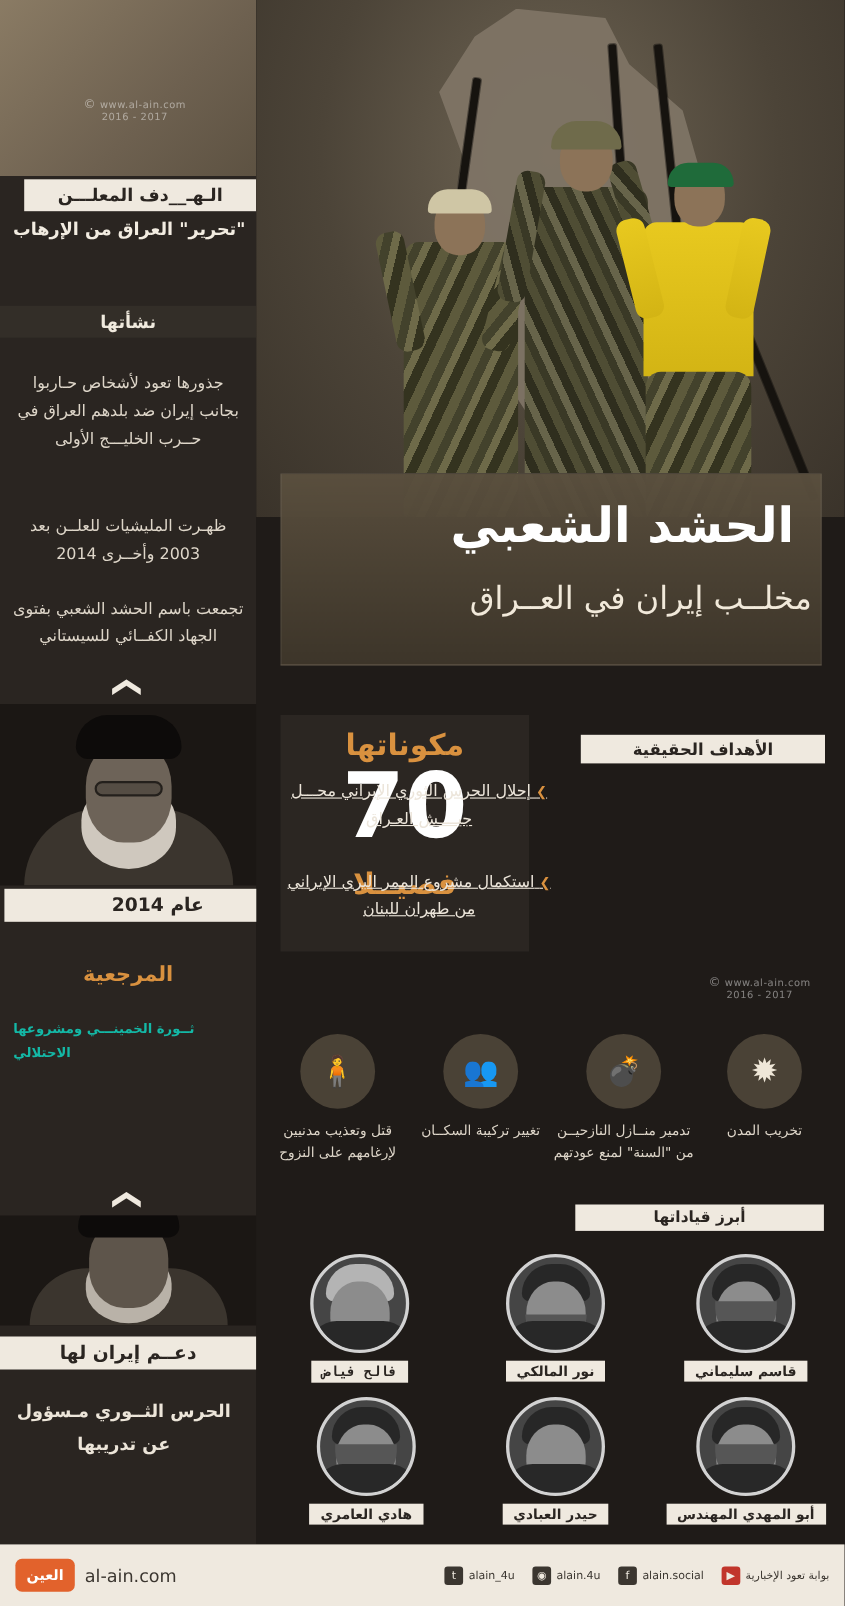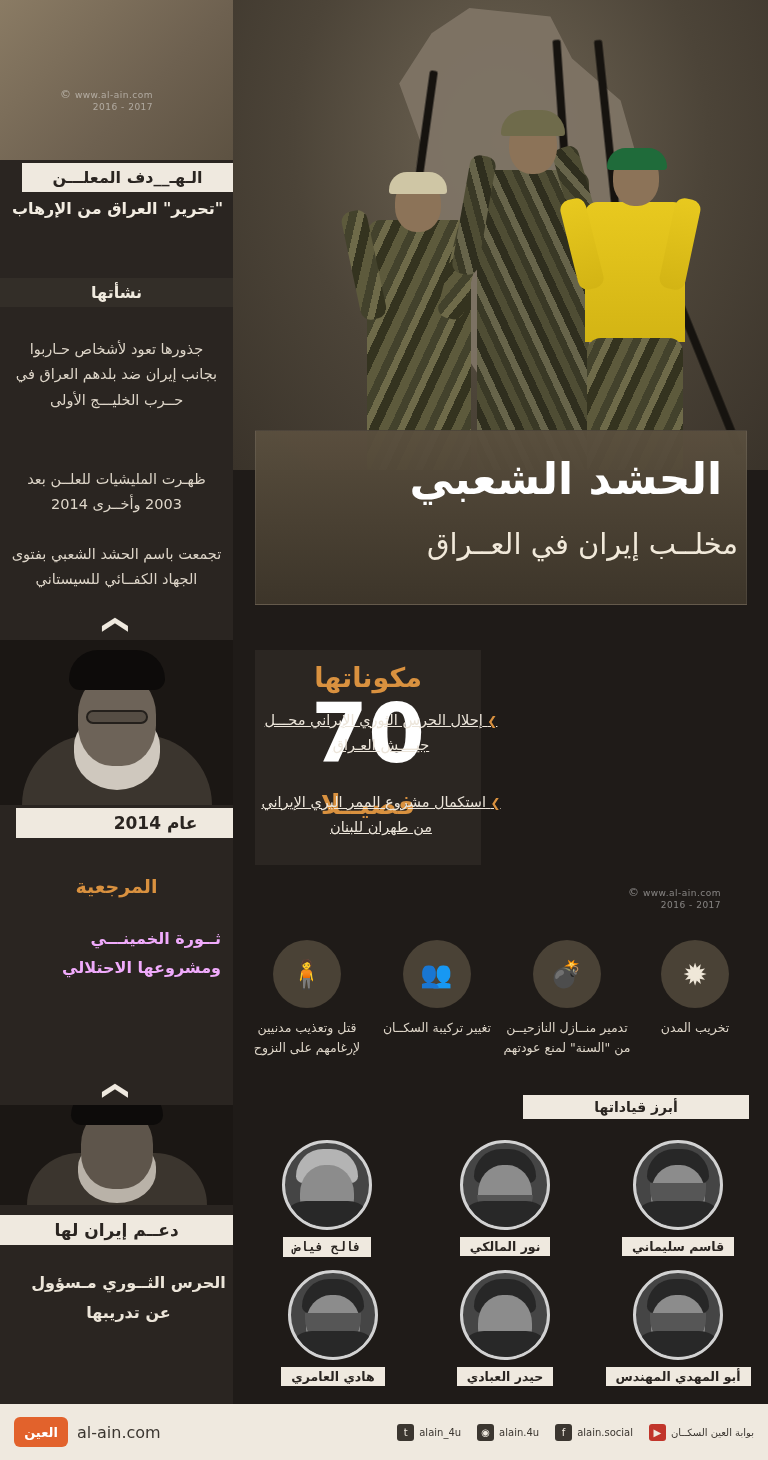--- a/index.html
+++ b/index.html
@@ -22,23 +22,24 @@
     width: 233px; height: 1404px;
     background: #2a2521;
   }
   .lc-top {
     position: absolute; top: 0; left: 0; width: 233px; height: 160px;
     background: linear-gradient(135deg,#8a7b64 0%, #6e6150 60%, #5d5242 100%);
   }
   .watermark {
     position: absolute;
     font-size: 9px; color: rgba(255,255,255,0.45);
-    text-align: right; line-height: 1.25;
+    text-align: center; line-height: 1.25;
     letter-spacing: .5px;
     direction: ltr;
+    margin-left: 16px;
   }
   .wm-1 { top: 88px; left: 60px; }
   .wm-2 { top: 886px; left: 395px; }
   .wm-c { font-size: 11px; }
 
   .band-title {
     position: absolute;
     background: #efe9df;
     color: #2a2521;
     font-size: 16px; font-weight: bold;
@@ -97,33 +98,33 @@
   .sil-robe {
     position: absolute; width: 190px; height: 70px; border-radius: 70px 70px 0 0;
     background: #3b352e; left: 50%; transform: translateX(-50%);
   }
   .sil-glass {
     position: absolute; width: 62px; height: 14px; border-radius: 7px;
     border: 2px solid #24201c; background: rgba(40,36,32,.35);
     left: 50%; transform: translateX(-50%);
   }
 
-  .lc-year-band { top: 808px; left: 16px; width: 279px; background:#efe9df; color:#2a2521; font-size:17px; }
+  .lc-year-band { top: 808px; left: 4px; width: 279px; background:#efe9df; color:#2a2521; font-size:17px; }
   .lc-ref-head {
     position: absolute; top: 875px; left: 0; width: 233px;
     color: #d9913f; font-size: 19px; font-weight: bold; text-align: center;
   }
   .lc-ref-text {
     position: absolute; top: 925px; left: 12px; width: 209px;
-    color: #f0abfc; font-size: 16px; line-height: 1.8; text-align: right; font-weight: bold;
+    color: #14b8a6; font-size: 12px; line-height: 1.8; text-align: left; font-weight: bold;
   }
 
   .lc-support-band { top: 1215px; left: 0; width: 233px; background:#efe9df; color:#2a2521; font-size:17px; }
   .lc-support-text {
-    position: absolute; top: 1268px; left: 24px; width: 209px;
+    position: absolute; top: 1268px; left: 8px; width: 209px;
     color: #ece5d9; font-size: 16px; line-height: 1.85; text-align: center; font-weight: bold;
   }
 
   
   .main {
     position: absolute; top: 0; left: 233px; width: 535px; height: 1404px;
     background: #1f1b18;
   }
   .hero {
     position: absolute; top: 0; left: 0; width: 535px; height: 470px;
@@ -354,20 +355,21 @@
       <div class="title-main">الحشد الشعبي</div>
       <div class="title-sub">مخلــب إيران في العــراق</div>
     </div>
 
     <div class="comp">
       <div class="comp-top">مكوناتها</div>
       <div class="comp-num">70</div>
       <div class="comp-bot">فصيــلا</div>
     </div>
 
+    <div class="tg-band">الأهداف الحقيقية</div>
     <div class="tg-item tg-1">
       <span class="tg-arrow">❯</span>
       <span>إحلال الحرس الثوري الإيراني محـــل جيــــش العـراق</span>
     </div>
     <div class="tg-item tg-2">
       <span class="tg-arrow">❯</span>
       <span>استكمال مشروع الممر البري الإيراني من طهران للبنان</span>
     </div>
 
     <div class="watermark wm-2">
@@ -469,21 +471,21 @@
       <div class="soc">
         <span class="ic">◉</span>
         <span>alain.4u</span>
       </div>
       <div class="soc">
         <span class="ic">f</span>
         <span>alain.social</span>
       </div>
       <div class="soc">
         <span class="ic" style="background:#c1352b;">▶</span>
-        <span>بوابة العين السكــان</span>
+        <span>بوابة تعود الإخبارية</span>
       </div>
     </div>
     <div class="foot-right">
       <span class="url">al-ain.com</span>
       <span class="logo">العين</span>
     </div>
   </div>
 
 </div>
 

